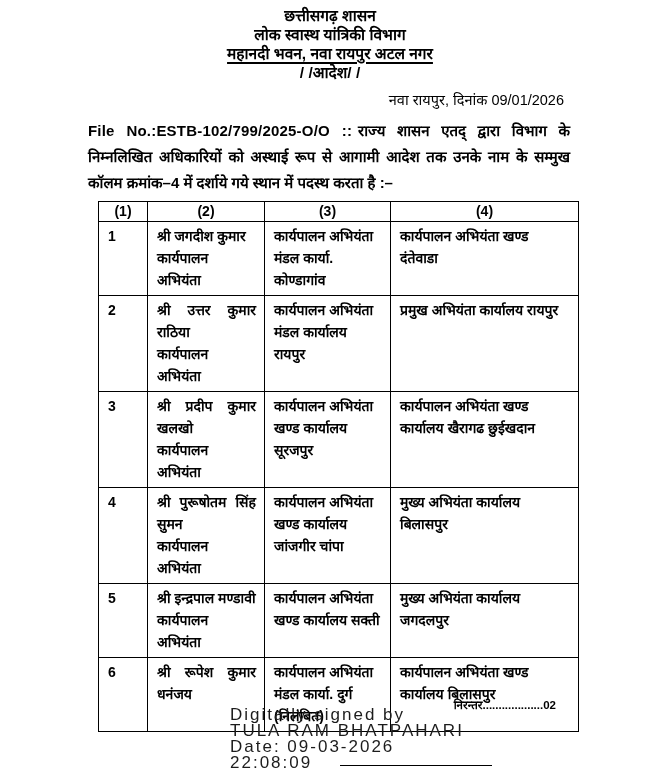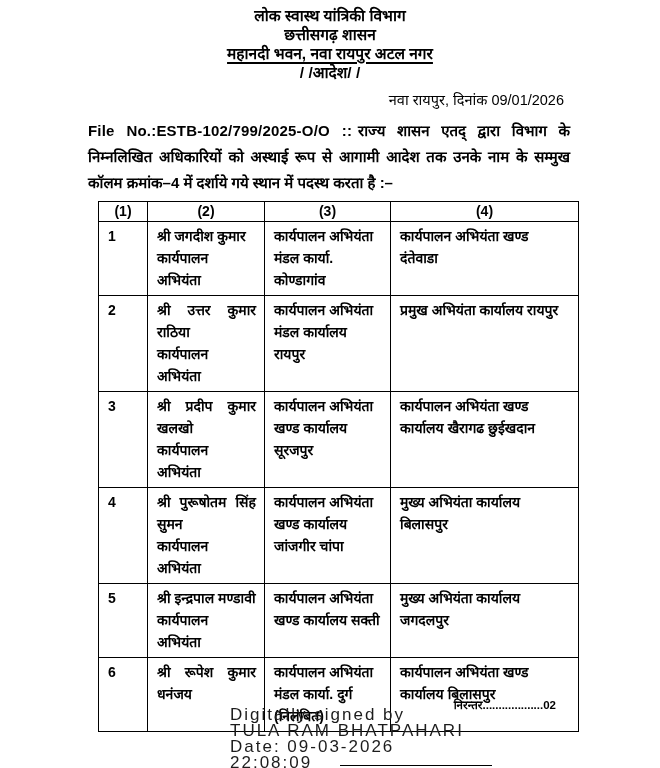--- a/index.html
+++ b/index.html
@@ -44,22 +44,22 @@
     white-space:nowrap; }
   .sig-line { position:absolute; top:765px; left:340px; width:152px;
     border-top:1.5px solid #000; height:0; }
 </style>
 </head>
 <body>
 
 <div class="page">
 
   <div class="doc-header">
+    <div>छत्तीसगढ़ शासन</div>
     <div>लोक स्वास्थ यांत्रिकी विभाग</div>
-    <div>छत्तीसगढ़ शासन</div>
     <div class="underlined">महानदी भवन, नवा रायपुर अटल नगर</div>
     <div>/ /आदेश/ /</div>
   </div>
 
   <div class="date-line">नवा रायपुर, दिनांक 09/01/2026</div>
 
   <p class="body-para"><span class="file-no">File No.:ESTB-102/799/2025-O/O ::</span><span>राज्य शासन एतद् द्वारा विभाग के निम्नलिखित अधिकारियों को अस्थाई रूप से आगामी आदेश तक उनके नाम के सम्मुख कॉलम क्रमांक–4 में दर्शाये गये स्थान में पदस्थ करता है :–</span></p>
 
   <table class="posting">
     <colgroup>

